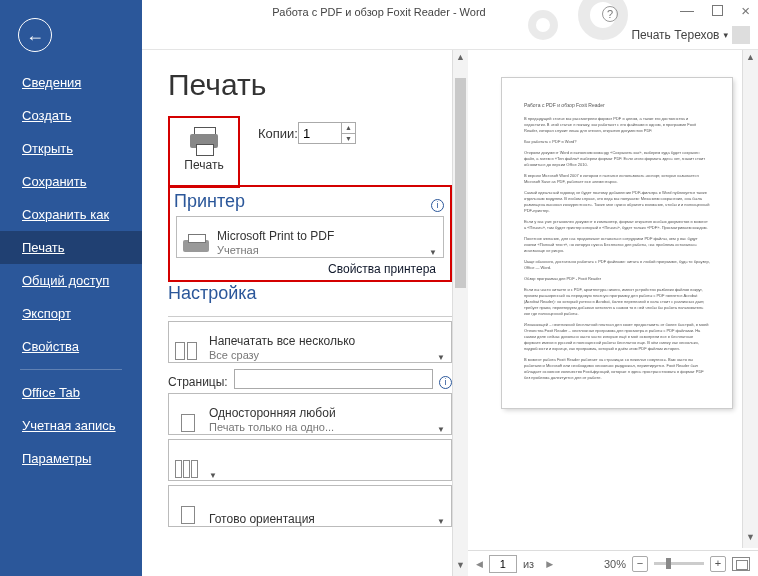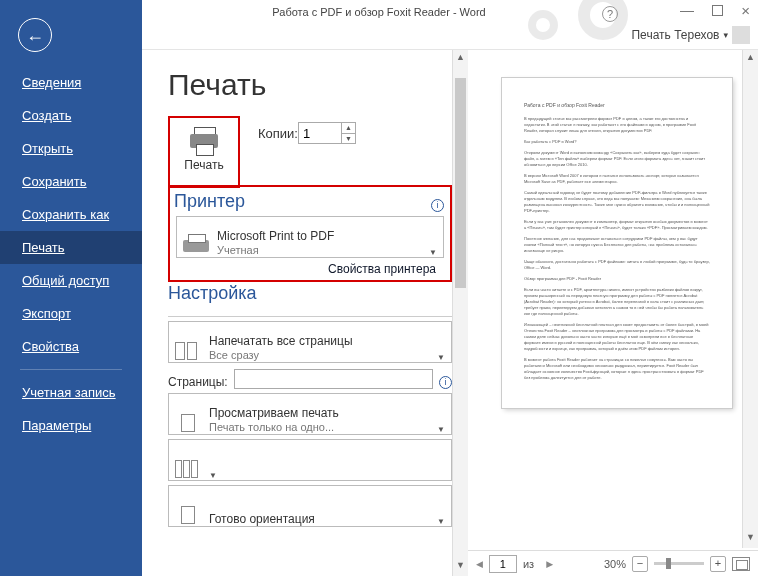--- a/index.html
+++ b/index.html
@@ -119,20 +119,21 @@
   <div class="nav-item">Сведения</div>
   <div class="nav-item">Создать</div>
   <div class="nav-item">Открыть</div>
   <div class="nav-item">Сохранить</div>
   <div class="nav-item">Сохранить как</div>
   <div class="nav-item selected">Печать</div>
   <div class="nav-item">Общий доступ</div>
   <div class="nav-item">Экспорт</div>
   <div class="nav-item">Свойства</div>
   <div class="nav-sep"></div>
+  <div class="nav-item">Office Tab</div>
   <div class="nav-item">Учетная запись</div>
   <div class="nav-item">Параметры</div>
 </div>
 
 <div class="main">
   <div class="settings">
     <h1 class="page-title">Печать</h1>
 
     <div class="top-row">
       <div class="print-btn">
@@ -172,38 +173,38 @@
     <div class="section-h" style="border-bottom:1px solid #ccc;">
       <span>Настройка</span>
     </div>
 
     <div class="dd">
       <div class="icon pages">
           <span></span>
           <span></span>
         </div>
       <div class="txt">
-        <div>Напечатать все страницы</div>
+        <div>Напечатать все несколько</div>
         <div class="sub">Все сразу</div>
       </div>
       <div class="car">▼</div>
     </div>
 
     <div class="row-line">
       <span>Страницы:</span>
       <input value="" style="">
       <span class="info">i</span>
     </div>
 
     <div class="dd">
       <div class="icon single">
           <span></span>
         </div>
       <div class="txt">
-        <div>Просматриваем печать</div>
+        <div>Односторонняя любой</div>
         <div class="sub">Печать только на одно...</div>
       </div>
       <div class="car">▼</div>
     </div>
 
     <div class="dd">
       <div class="icon collate">
           <span></span>
           <span></span>
           <span></span>

